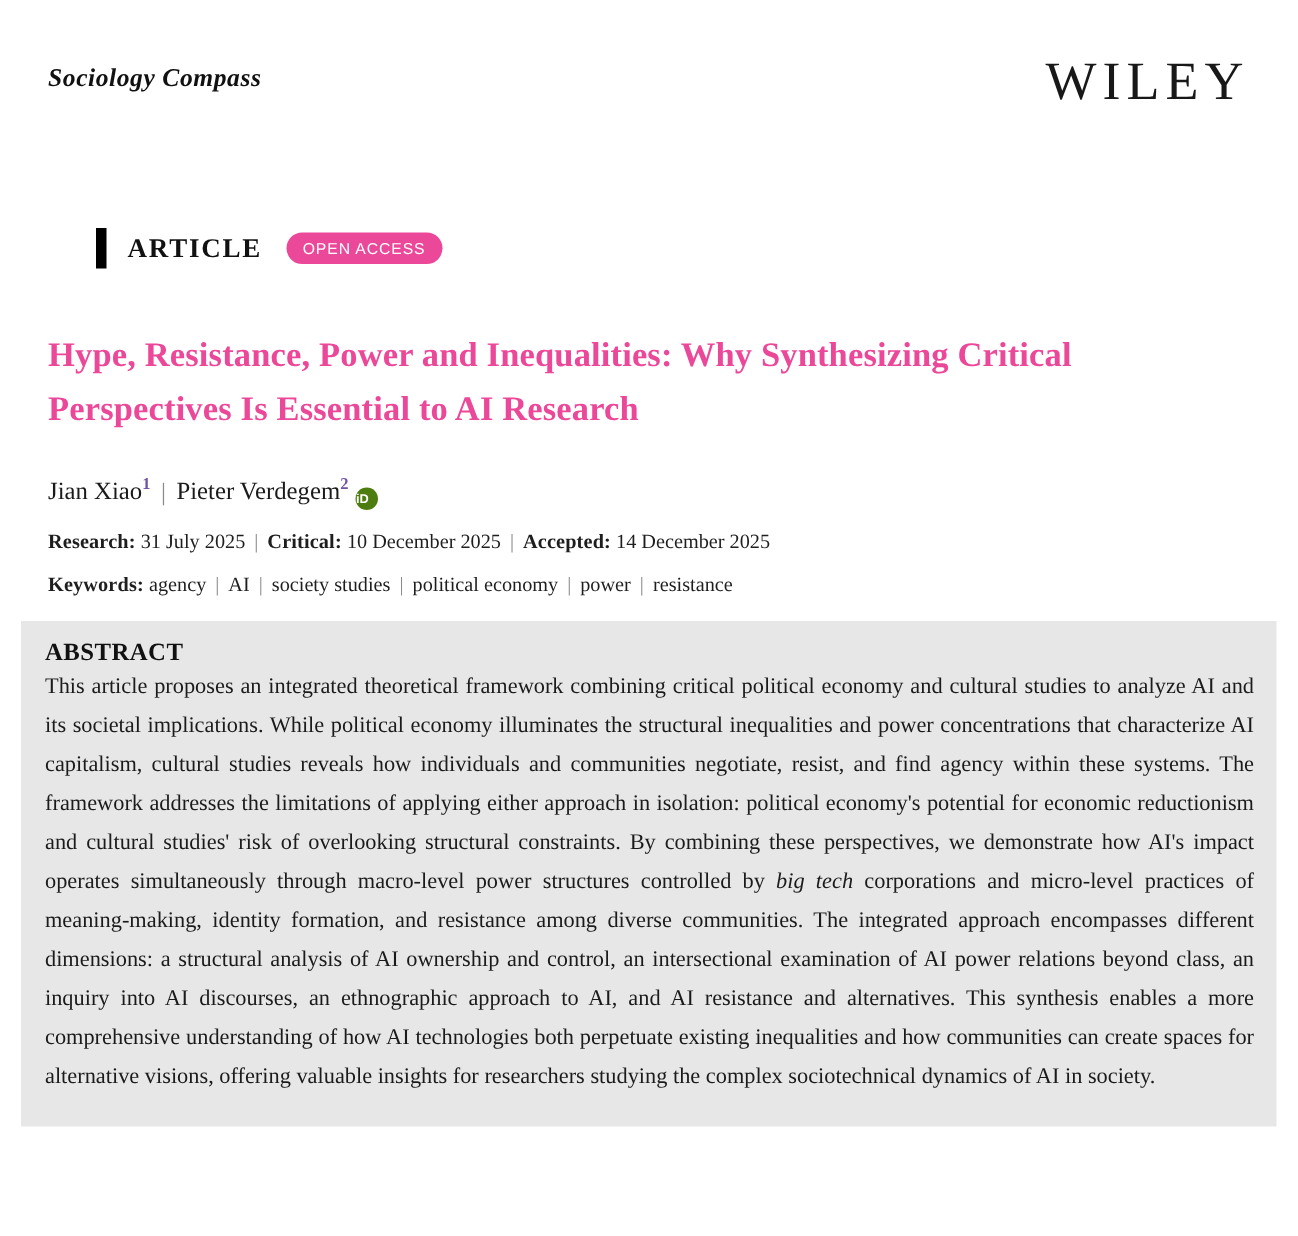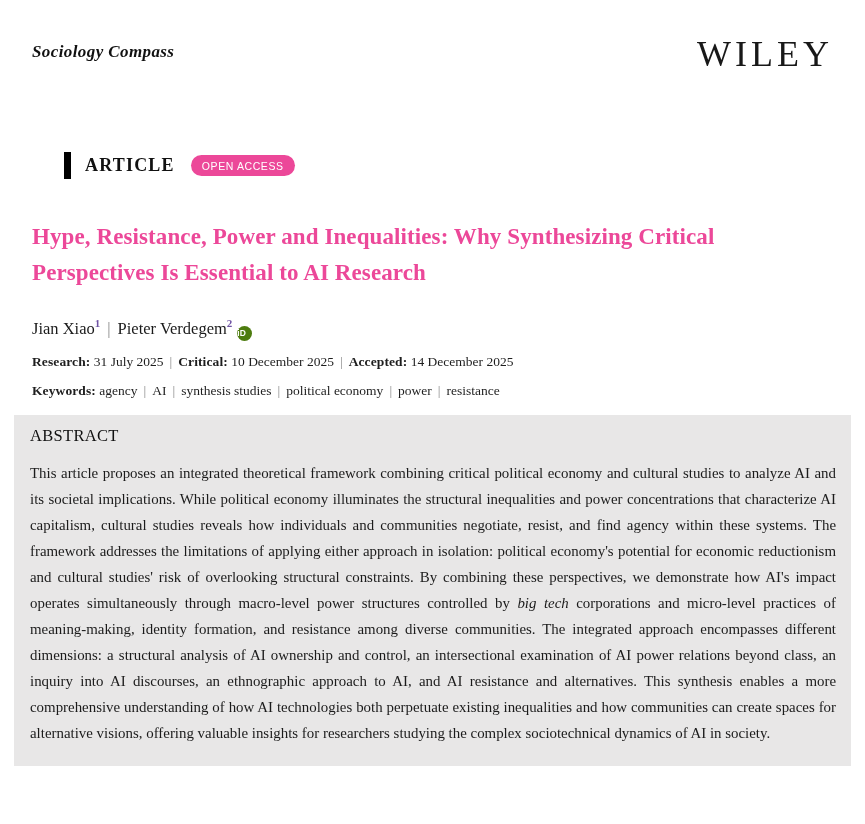--- a/index.html
+++ b/index.html
@@ -137,24 +137,24 @@
   .meta-line .sep { padding: 0 6px; }
 
   
   .abstract-box {
     margin: 16px 14px 0 14px;
     background: #E8E7E7;
     padding: 11px 15px 20px 16px;
   }
   .abstract-heading {
     font-size: 16.5px;
-    font-weight: normal;
+    font-weight: bold;
     color: #111;
     letter-spacing: 0.3px;
-    margin-bottom: 14px;
+    margin-bottom: 0;
   }
   .abstract-text {
     font-size: 14.9px;
     line-height: 26px;
     text-align: justify;
     color: #1b1b1b;
   }
 </style>
 </head>
 <body>
@@ -182,21 +182,21 @@
 
   <div class="meta-line">
     <b>Research:</b>
     <span>31 July 2025</span><span class="sep">|</span><b>Critical:</b>
     <span>10 December 2025</span><span class="sep">|</span><b>Accepted:</b>
     <span>14 December 2025</span>
   </div>
 
   <div class="meta-line">
     <b>Keywords:</b>
-    <span>agency</span><span class="sep">|</span><span>AI</span><span class="sep">|</span><span>synthesis studies</span><span class="sep">|</span><span>political economy</span><span class="sep">|</span><span>power</span><span class="sep">|</span><span>resistance</span>
+    <span>agency</span><span class="sep">|</span><span>AI</span><span class="sep">|</span><span>society studies</span><span class="sep">|</span><span>political economy</span><span class="sep">|</span><span>power</span><span class="sep">|</span><span>resistance</span>
   </div>
 
 </div>
 
 <div class="abstract-box">
   <div class="abstract-heading">ABSTRACT</div>
   <div class="abstract-text"><span>This article proposes an integrated theoretical framework combining critical political economy and cultural studies to analyze AI and its societal implications. While political economy illuminates the structural inequalities and power concentrations that characterize AI capitalism, cultural studies reveals how individuals and communities negotiate, resist, and find agency within these systems. The framework addresses the limitations of applying either approach in isolation: political economy's potential for economic reductionism and cultural studies' risk of overlooking structural constraints. By combining these perspectives, we demonstrate how AI's impact operates simultaneously through macro-level power structures controlled by </span><em>big tech</em><span> corporations and micro-level practices of meaning-making, identity formation, and resistance among diverse communities. The integrated approach encompasses different dimensions: a structural analysis of AI ownership and control, an intersectional examination of AI power relations beyond class, an inquiry into AI discourses, an ethnographic approach to AI, and AI resistance and alternatives. This synthesis enables a more comprehensive understanding of how AI technologies both perpetuate existing inequalities and how communities can create spaces for alternative visions, offering valuable insights for researchers studying the complex sociotechnical dynamics of AI in society.</span></div>
 </div>
 
 </body></html>

